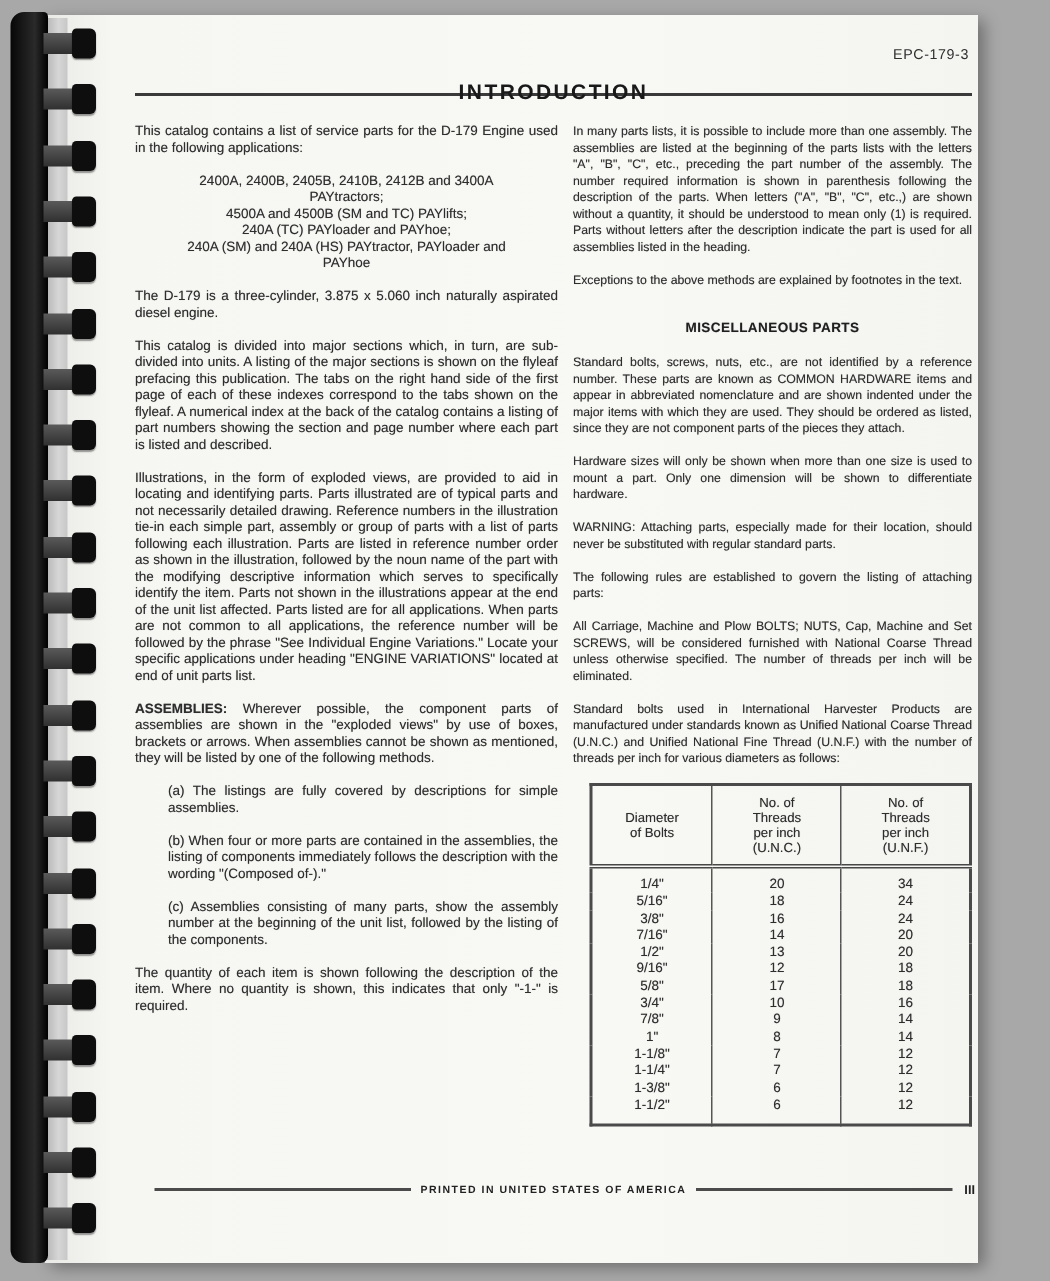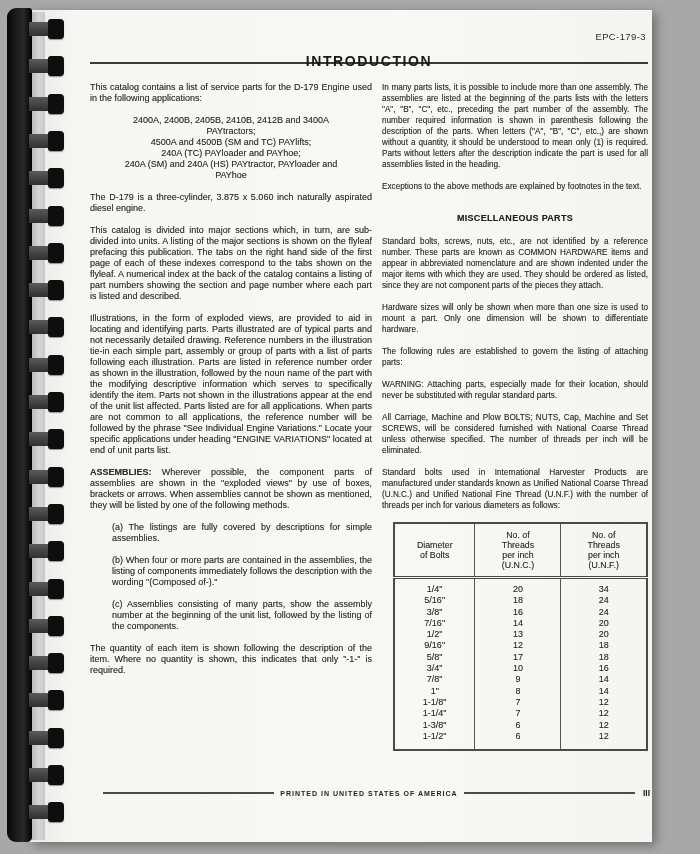--- a/index.html
+++ b/index.html
@@ -105,22 +105,22 @@
         <p class="indent">(c) Assemblies consisting of many parts, show the assembly number at the beginning of the unit list, followed by the listing of the components.</p>
         <p>The quantity of each item is shown following the description of the item. Where no quantity is shown, this indicates that only "-1-" is required.</p>
       </div>
 
       <div class="col-r">
         <p>In many parts lists, it is possible to include more than one assembly. The assemblies are listed at the beginning of the parts lists with the letters "A", "B", "C", etc., preceding the part number of the assembly. The number required information is shown in parenthesis following the description of the parts. When letters ("A", "B", "C", etc.,) are shown without a quantity, it should be understood to mean only (1) is required. Parts without letters after the description indicate the part is used for all assemblies listed in the heading.</p>
         <p>Exceptions to the above methods are explained by footnotes in the text.</p>
         <div class="misc-head">MISCELLANEOUS PARTS</div>
         <p>Standard bolts, screws, nuts, etc., are not identified by a reference number. These parts are known as COMMON HARDWARE items and appear in abbreviated nomenclature and are shown indented under the major items with which they are used. They should be ordered as listed, since they are not component parts of the pieces they attach.</p>
         <p>Hardware sizes will only be shown when more than one size is used to mount a part. Only one dimension will be shown to differentiate hardware.</p>
+        <p>WARNING: Attaching parts, especially made for their location, should never be substituted with regular standard parts.</p>
         <p>The following rules are established to govern the listing of attaching parts:</p>
-        <p>WARNING: Attaching parts, especially made for their location, should never be substituted with regular standard parts.</p>
         <p>All Carriage, Machine and Plow BOLTS; NUTS, Cap, Machine and Set SCREWS, will be considered furnished with National Coarse Thread unless otherwise specified. The number of threads per inch will be eliminated.</p>
         <p>Standard bolts used in International Harvester Products are manufactured under standards known as Unified National Coarse Thread (U.N.C.) and Unified National Fine Thread (U.N.F.) with the number of threads per inch for various diameters as follows:</p>
 
         <table class="threads">
           <thead>
             <tr>
               <th style="width:32%">Diameter
 of Bolts</th>
               <th style="width:34%">No. of
 Threads

